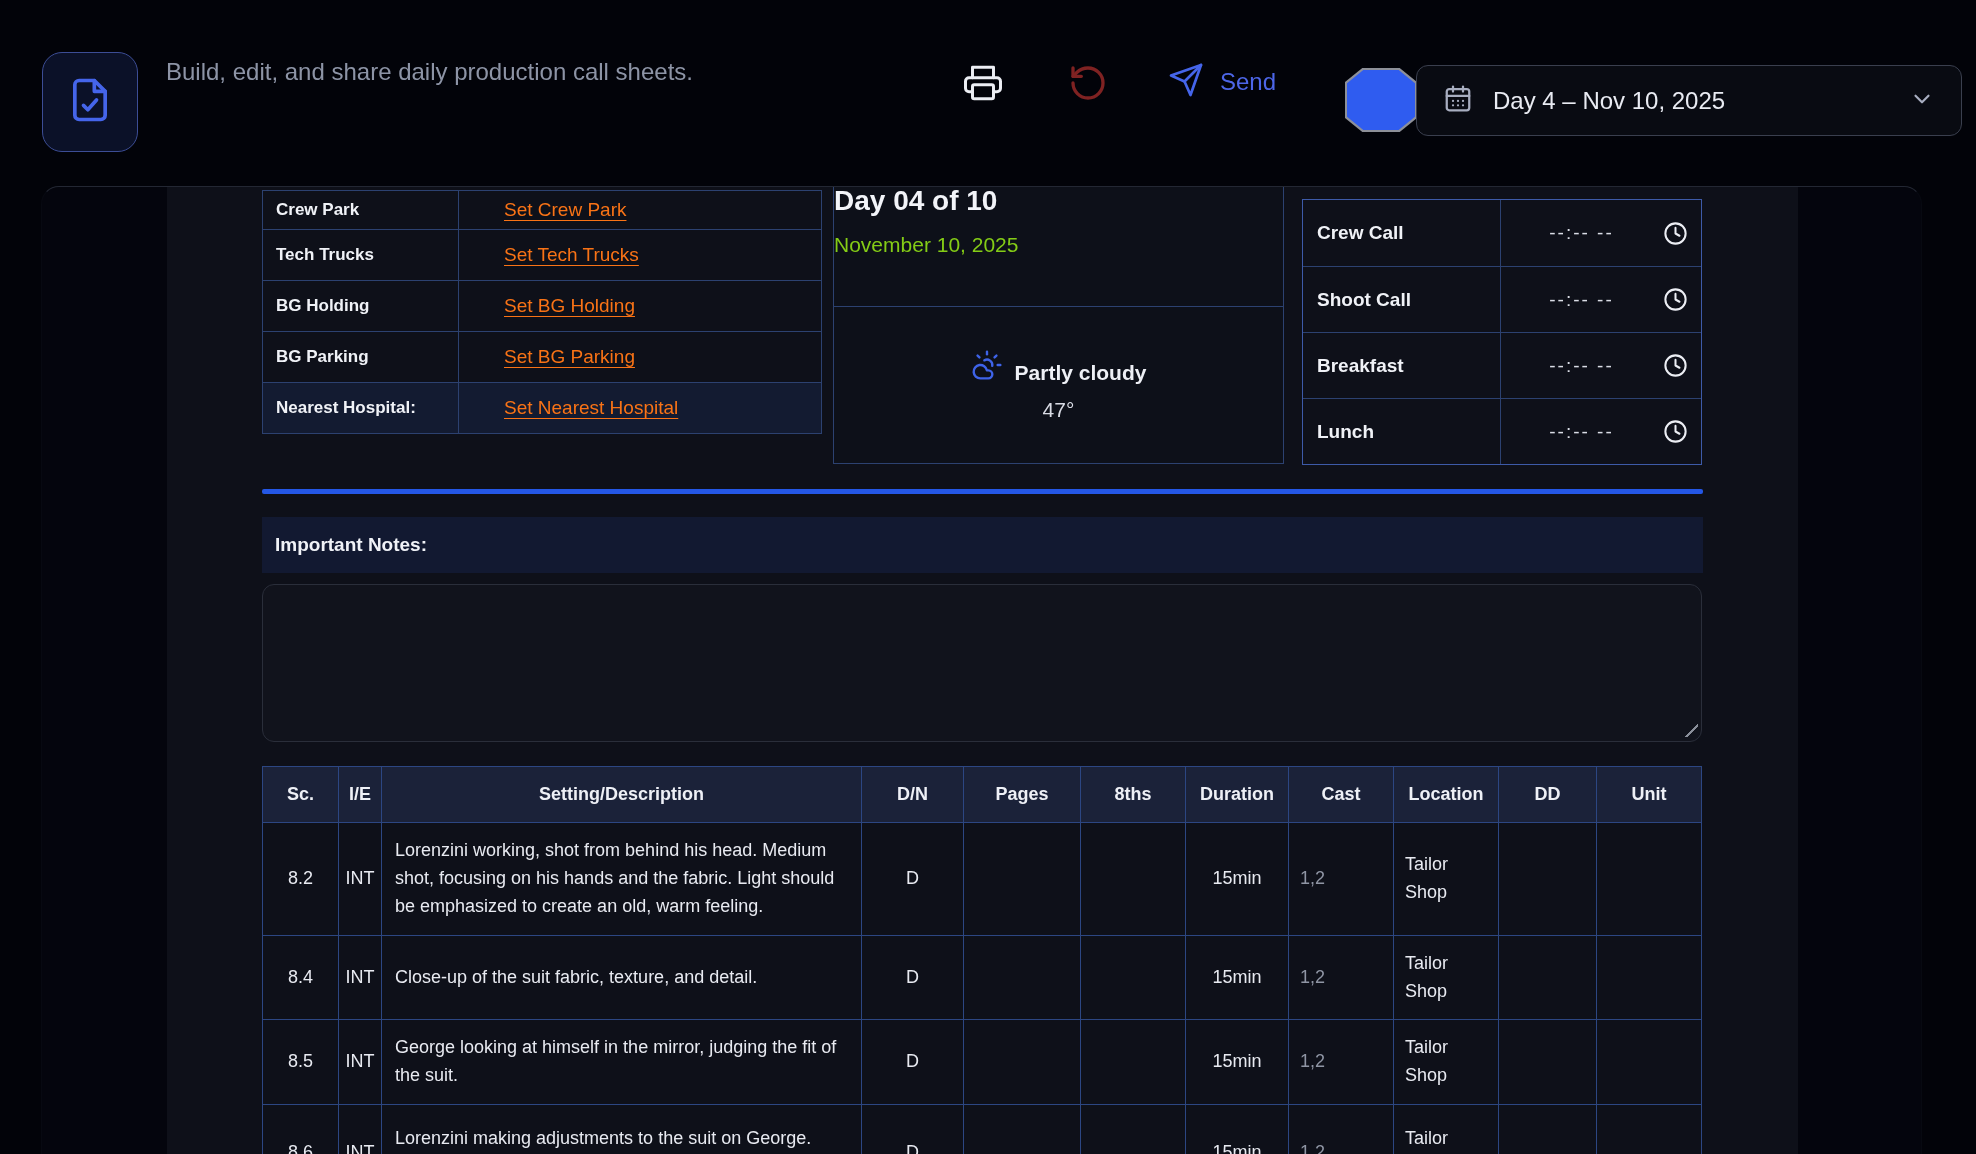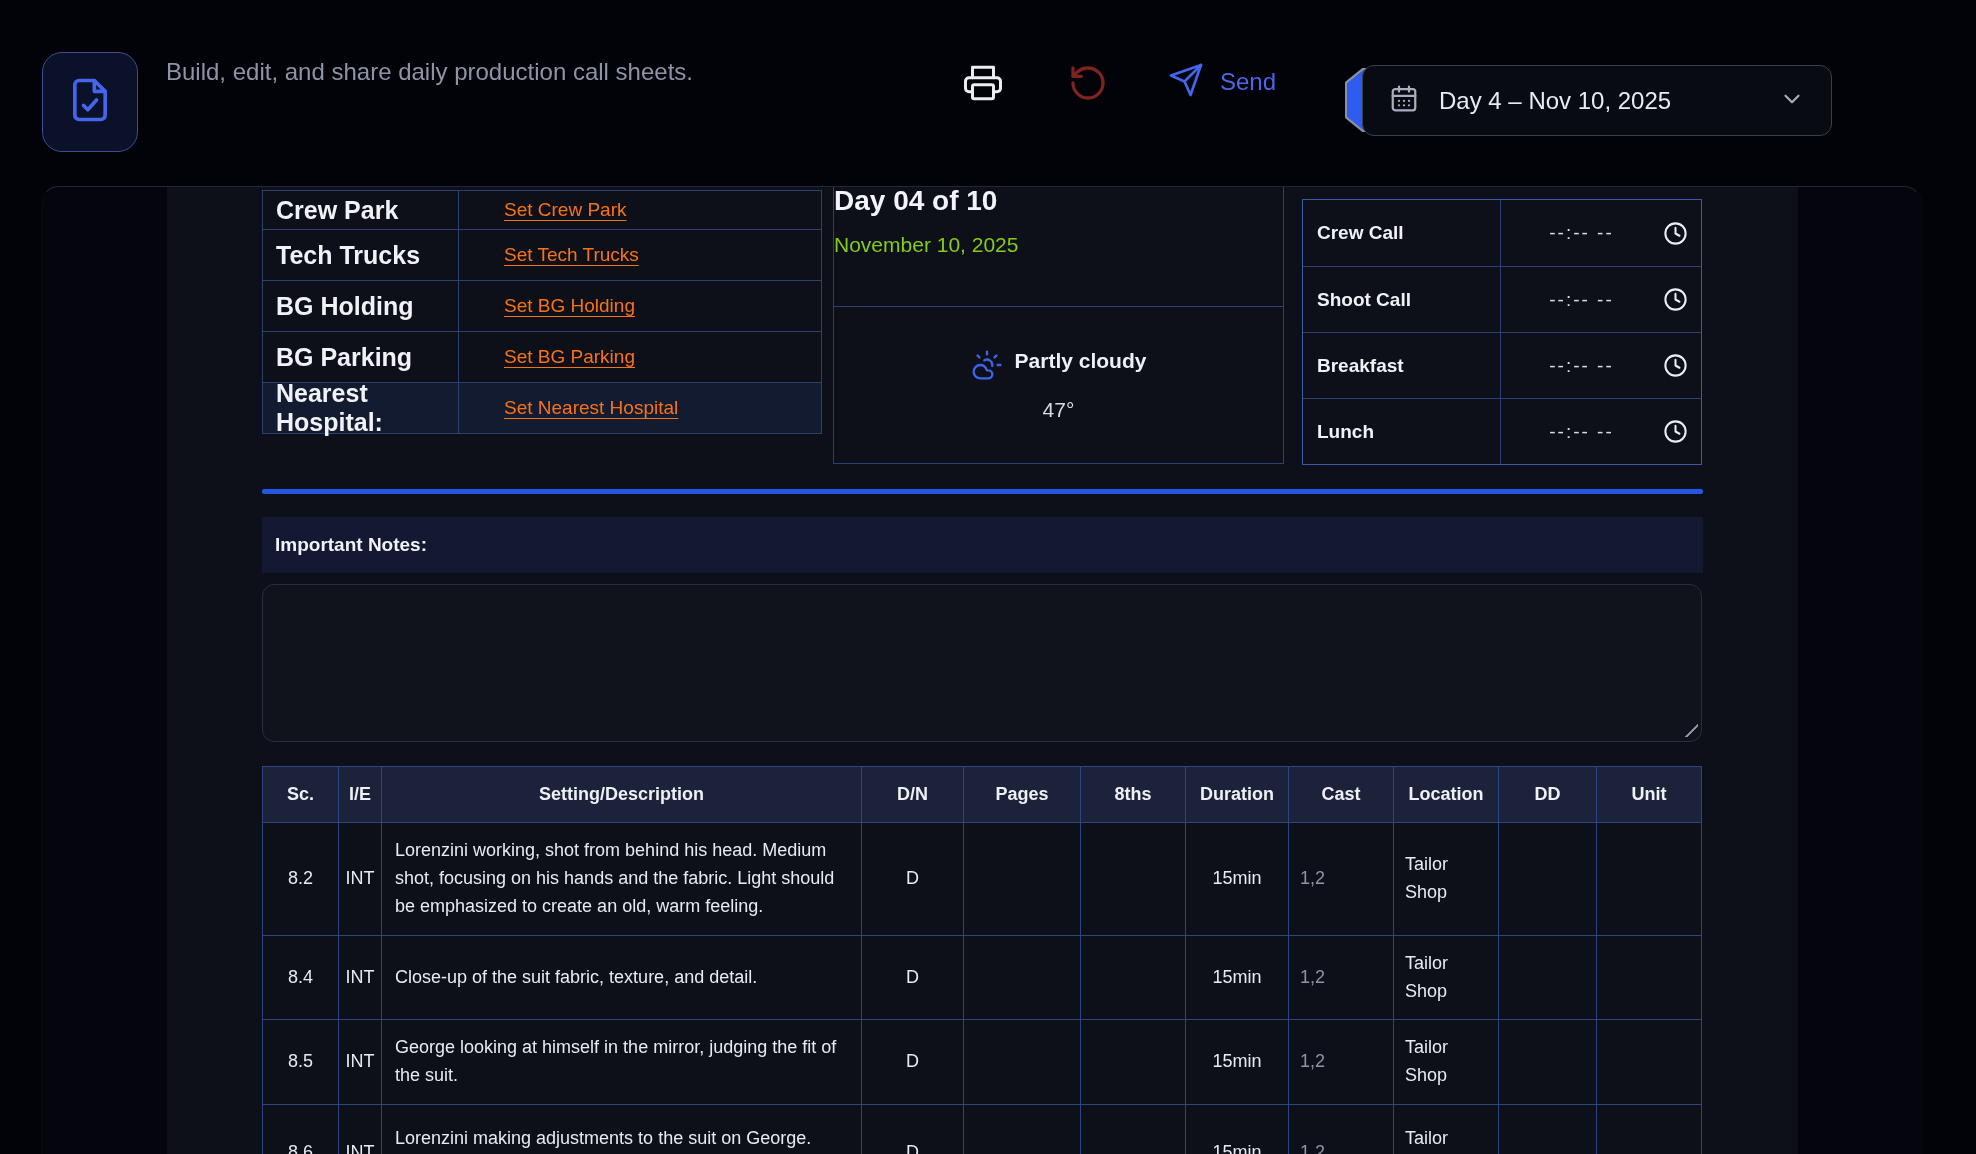--- a/index.html
+++ b/index.html
@@ -35,21 +35,21 @@
     background:#8d9099; padding:0;
     clip-path:polygon(24% 0,76% 0,100% 22%,100% 78%,76% 100%,24% 100%,0 78%,0 22%);
   }
   .color-swatch-button .inner {
     position:absolute; left:2px; top:2px; right:2px; bottom:2px;
     background:#2f5cf0;
     clip-path:polygon(24% 0,76% 0,100% 22%,100% 78%,76% 100%,24% 100%,0 78%,0 22%);
   }
 
   .date-selector {
-    position:absolute; left:1362px; top:65px; width:470px; height:71px;
+    position:absolute; left:1416px; top:65px; width:546px; height:71px;
     border:1.5px solid #3a3f4e; border-radius:12px; background:#090b12;
     display:flex; align-items:center; padding:0 26px; gap:20px; cursor:pointer;
   }
   .date-selector .date-text { font-size:24px; color:#e9ebf2; flex:1; }
   .date-selector svg { flex:0 0 auto; }
 
   
   .sheet-container {
     position:absolute; left:41px; top:186px; width:1881px; height:1010px;
     border:1px solid #23273320; border-top:1px solid #232733; border-radius:18px;
@@ -62,33 +62,33 @@
 
   
   .top-row { display:flex; align-items:flex-start; }
 
   
   .loc-table { width:560px; margin-top:3px; border:1px solid #2c4170; border-top:none; }
   .loc-row { display:flex; height:51px; border-top:1px solid #2c4170; }
   .loc-row:first-child { height:39px; border-top:1px solid #2c4170; }
   .loc-row.highlight { background:#131b31; }
   .loc-label { width:196px; border-right:1px solid #2c4170; display:flex; align-items:center;
-    padding-left:13px; font-weight:700; font-size:25px; color:#f0f2f7; }
+    padding-left:13px; font-weight:700; font-size:17px; color:#f0f2f7; }
   .loc-link-cell { flex:1; display:flex; align-items:center; padding-left:8px; }
   .loc-link { font-size:19px; color:#f97316; text-decoration:underline; text-underline-offset:4px; cursor:pointer;margin-left:37px; }
 
   
   .day-box { width:451px; margin-left:11px; margin-top:-16px;
     border:1px solid #2c4170; border-top:none; background:#0d1019; }
   .day-box-top { height:135px; text-align:left; padding-top:14px; }
   .day-line { font-size:28px; font-weight:700; color:#f2f4f9; }
   .date-line { font-size:21px; color:#84cc16; margin-top:16px; }
   .weather-box { height:157px; border-top:1px solid #2c4170; display:flex; flex-direction:column;
     align-items:center; justify-content:center; gap:13px; }
-  .weather-main { display:flex; align-items:flex-start; gap:12px; }
+  .weather-main { display:flex; align-items:flex-end; gap:12px; }
   .weather-label { font-size:21px; font-weight:700; color:#eef0f6; }
   .temp { font-size:21px; color:#d8dbe4; }
 
   
   .times-table { width:400px; margin-left:18px; margin-top:12px; border:1px solid #3d5aa8; }
   .time-row { display:flex; height:66px; border-top:1px solid #2c4170; }
   .time-row:first-child { border-top:none; }
   .time-label { width:198px; border-right:1px solid #2c4170; display:flex; align-items:center;
     padding-left:14px; font-weight:700; font-size:19px; color:#f0f2f7; }
   .time-value-cell { flex:1; display:flex; align-items:center; cursor:pointer; }

